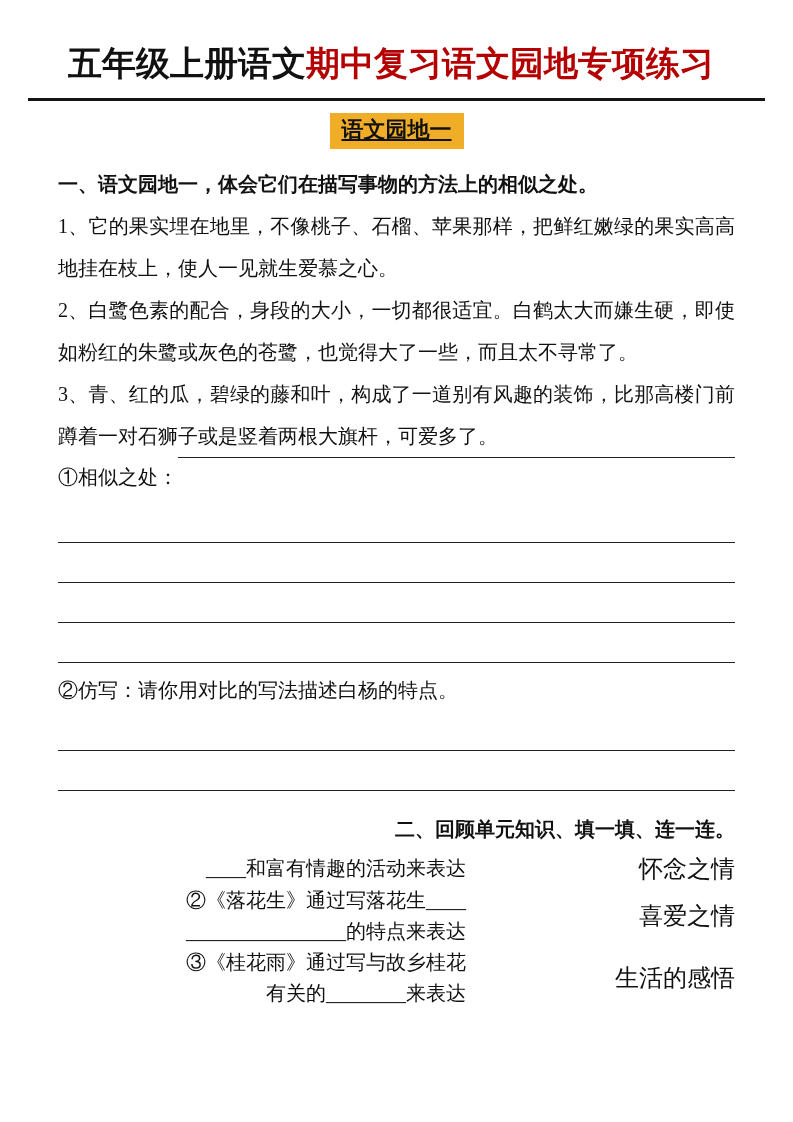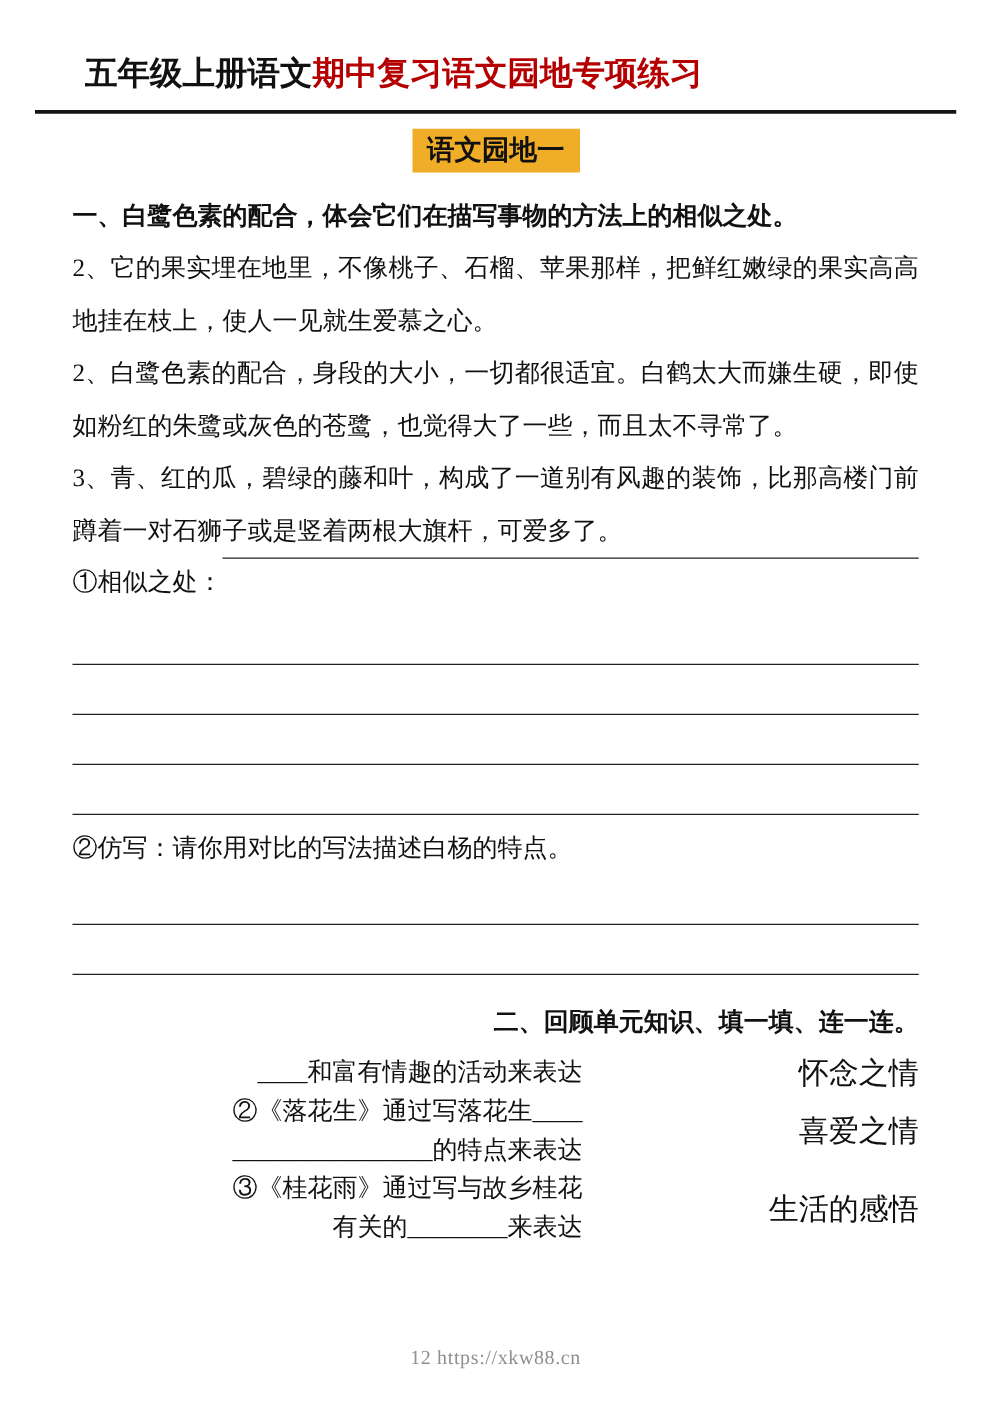--- a/index.html
+++ b/index.html
@@ -11,21 +11,21 @@
     width: 793px;
     height: 1122px;
     margin: 0 auto;
     background: #ffffff;
     padding: 42px 58px 0 58px;
     overflow: hidden;
   }
 
   
   .title {
-    font-size: 26px;
+    font-size: 34px;
     font-weight: bold;
     white-space: nowrap;
     padding-left: 10px;
     line-height: 1.3;
   }
   .title .t-red { color: #b40000; }
 
   .rule {
     border-top: 3px solid #141414;
     margin: 12px -30px 0 -30px;
@@ -34,20 +34,21 @@
   
   .badge-row { text-align: center; margin-top: 12px; }
   .badge {
     display: inline-block;
     background: #f0ad27;
     color: #111;
     font-weight: bold;
     font-size: 22px;
     padding: 3px 12px 4px 12px;
     line-height: 1.3;
+    text-decoration: underline;
   }
 
   
   .s1 { margin-top: 14px; font-size: 20px; }
   .s1 .heading { font-weight: bold; line-height: 42px; }
   .s1 p.item { line-height: 42px; text-align: justify; }
 
   .q-line {
     display: flex;
     align-items: flex-start;
@@ -97,23 +98,23 @@
 
   <h1 class="title"><span class="t-black">五年级上册语文</span><span class="t-red">期中复习语文园地专项练习</span></h1>
 
   <div class="rule"></div>
 
   <div class="badge-row">
     <span class="badge">语文园地一</span>
   </div>
 
   <div class="s1">
-    <div class="heading">一、白鹭色素的配合，体会它们在描写事物的方法上的相似之处。</div>
+    <div class="heading">一、语文园地一，体会它们在描写事物的方法上的相似之处。</div>
 
-    <p class="item">2、它的果实埋在地里，不像桃子、石榴、苹果那样，把鲜红嫩绿的果实高高地挂在枝上，使人一见就生爱慕之心。</p>
+    <p class="item">1、它的果实埋在地里，不像桃子、石榴、苹果那样，把鲜红嫩绿的果实高高地挂在枝上，使人一见就生爱慕之心。</p>
     <p class="item">2、白鹭色素的配合，身段的大小，一切都很适宜。白鹤太大而嫌生硬，即使如粉红的朱鹭或灰色的苍鹭，也觉得大了一些，而且太不寻常了。</p>
     <p class="item">3、青、红的瓜，碧绿的藤和叶，构成了一道别有风趣的装饰，比那高楼门前蹲着一对石狮子或是竖着两根大旗杆，可爱多了。</p>
 
     <div class="q-line">
       <span class="label">①相似之处：</span>
       <span class="inline-line"></span>
     </div>
 
     <div class="blank-line first"></div>
     <div class="blank-line"></div>
@@ -147,15 +148,14 @@
     <div class="match-row">
       <div class="match-left">
         <div>③《桂花雨》通过写与故乡桂花</div>
         <div>有关的________来表达</div>
       </div>
       <div class="match-right">生活的感悟</div>
     </div>
 
   </div>
 
-  <div class="footer">12 https://xkw88.cn</div>
 
 </div>
 
 </body></html>

